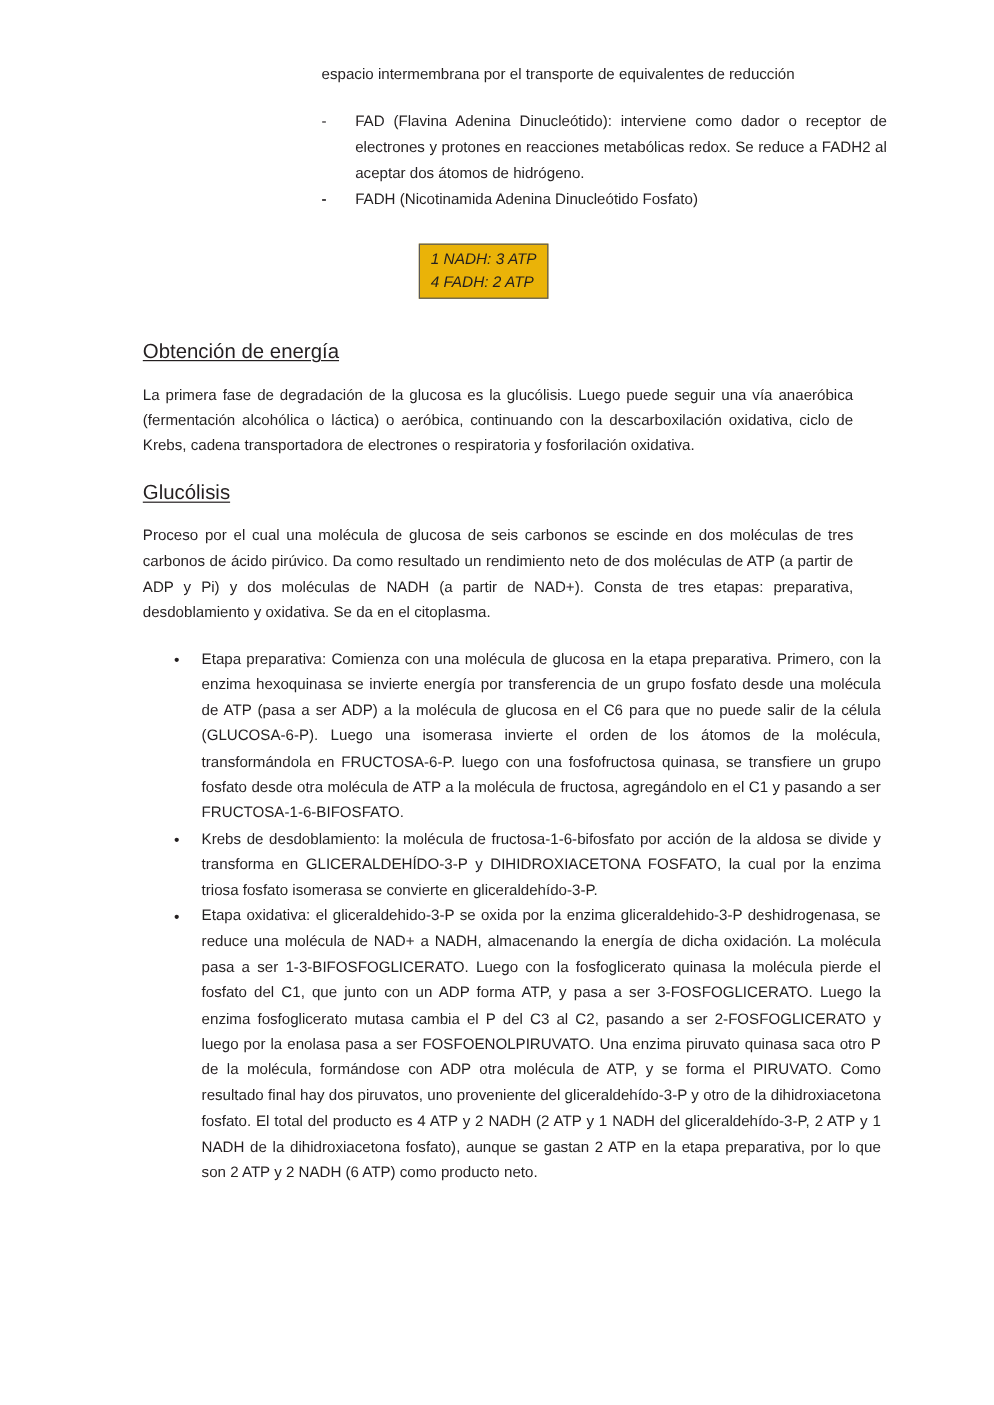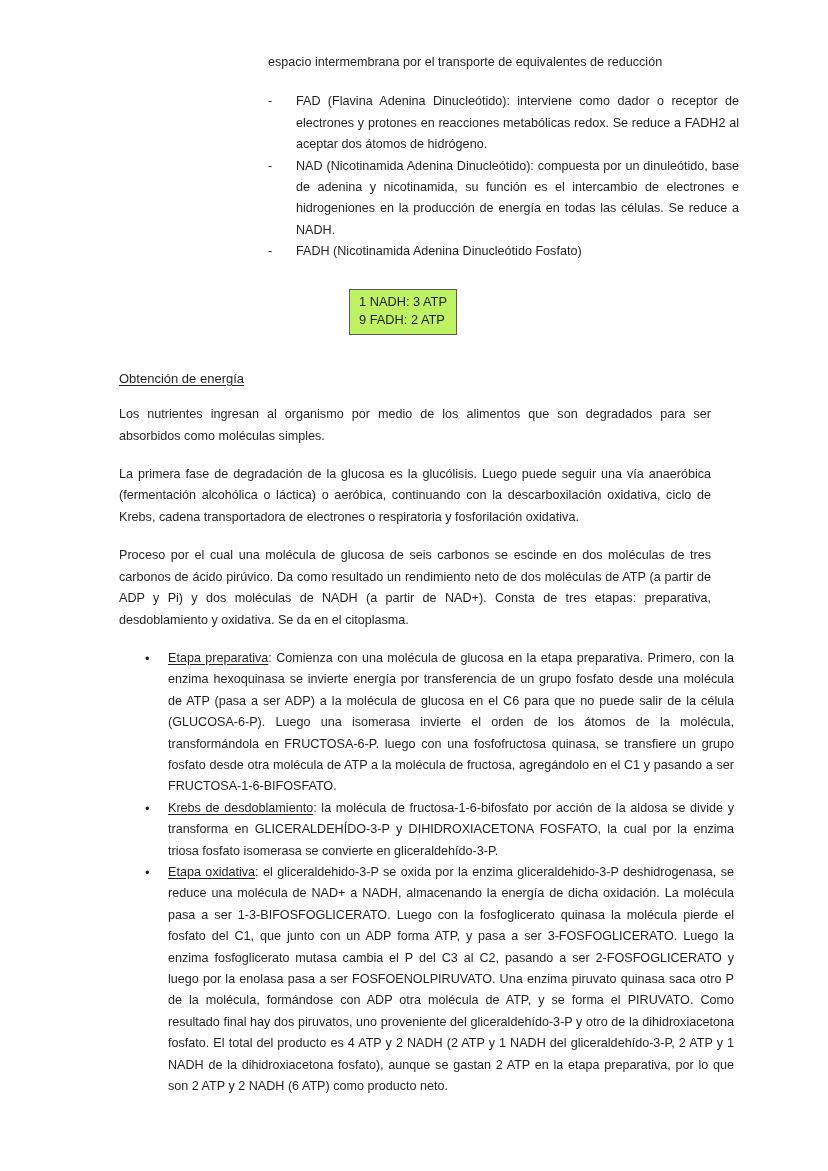--- a/index.html
+++ b/index.html
@@ -76,31 +76,32 @@
     margin-top: 26px;
     margin-bottom: 33px;
     display: flex;
     justify-content: flex-start;
   }
   .note-box {
     margin-left: 230px;
     border: 1.3px solid #58595b;
     padding: 3px 9px 4px 9px;
     display: inline-block;
-    background: #bef264;
+    background: #eab308;
+    font-style: italic;
   }
   .note-box .line {
     text-align: left;
     font-size: 12.8px;
     line-height: 18.6px;
     white-space: nowrap;
   }
 
   h2.heading {
-    font-size: 13px;
+    font-size: 17px;
     font-weight: normal;
     line-height: 21.4px;
     margin: 0 0 15px 0;
     text-decoration: underline;
     text-underline-offset: 2px;
     display: inline-block;
   }
   .heading-wrap { margin-bottom: 0; }
 
   
@@ -118,62 +119,63 @@
     text-align: justify;
     margin-bottom: 0;
   }
   ul.bullet-list > li .bullet {
     position: absolute;
     left: 0;
     top: 0;
     font-size: 13px;
     line-height: 21.4px;
   }
-  .u { text-decoration: underline; text-underline-offset: 2px; }
+  .u { text-underline-offset: 2px; }
 </style>
 </head>
 <body>
 
 <div class="page">
   <div class="content">
 
     <div class="cont-block">
       <p class="line">espacio intermembrana por el transporte de equivalentes de reducción</p>
     </div>
 
 
     <ul class="dash-list">
       <li>
         <span class="dash">-</span>
         <span>FAD (Flavina Adenina Dinucleótido): interviene como dador o receptor de electrones y protones en reacciones metabólicas redox. Se reduce a FADH2 al aceptar dos átomos de hidrógeno.</span>
       </li>
       <li>
         <span class="dash">-</span>
-        <span>NAD (Nicotinamida Adenina Dinucleótido): compuesta por un dinuleótido, base de adenina y nicotinamida, su función es el intercambio de electrones e hidrogeniones en la producción de energía en todas las células. Se reduce a NADH.</span>
       </li>
       <li>
         <span class="dash">-</span>
         <span>FADH (Nicotinamida Adenina Dinucleótido Fosfato)</span>
       </li>
     </ul>
 
     <div class="note-box-wrap">
       <div class="note-box">
         <div class="line">1 NADH: 3 ATP</div>
-        <div class="line">9 FADH: 2 ATP</div>
+        <div class="line">4 FADH: 2 ATP</div>
       </div>
     </div>
 
     <div class="heading-wrap">
       <h2 class="heading">Obtención de energía</h2>
     </div>
 
-    <p class="para">Los nutrientes ingresan al organismo por medio de los alimentos que son degradados para ser absorbidos como moléculas simples.</p>
     <p class="para">La primera fase de degradación de la glucosa es la glucólisis. Luego puede seguir una vía anaeróbica (fermentación alcohólica o láctica) o aeróbica, continuando con la descarboxilación oxidativa, ciclo de Krebs, cadena transportadora de electrones o respiratoria y fosforilación oxidativa.</p>
 
+    <div class="heading-wrap">
+      <h2 class="heading">Glucólisis</h2>
+    </div>
 
     <p class="para">Proceso por el cual una molécula de glucosa de seis carbonos se escinde en dos moléculas de tres carbonos de ácido pirúvico. Da como resultado un rendimiento neto de dos moléculas de ATP (a partir de ADP y Pi) y dos moléculas de NADH (a partir de NAD+). Consta de tres etapas: preparativa, desdoblamiento y oxidativa. Se da en el citoplasma.</p>
 
     <ul class="bullet-list">
       <li>
         <span class="bullet">•</span>
         <span class="u">Etapa preparativa</span><span>: Comienza con una molécula de glucosa en la etapa preparativa. Primero, con la enzima hexoquinasa se invierte energía por transferencia de un grupo fosfato desde una molécula de ATP (pasa a ser ADP) a la molécula de glucosa en el C6 para que no puede salir de la célula (GLUCOSA-6-P). Luego una isomerasa invierte el orden de los átomos de la molécula, transformándola en FRUCTOSA-6-P. luego con una fosfofructosa quinasa, se transfiere un grupo fosfato desde otra molécula de ATP a la molécula de fructosa, agregándolo en el C1 y pasando a ser FRUCTOSA-1-6-BIFOSFATO.</span>
       </li>
       <li>
         <span class="bullet">•</span>

